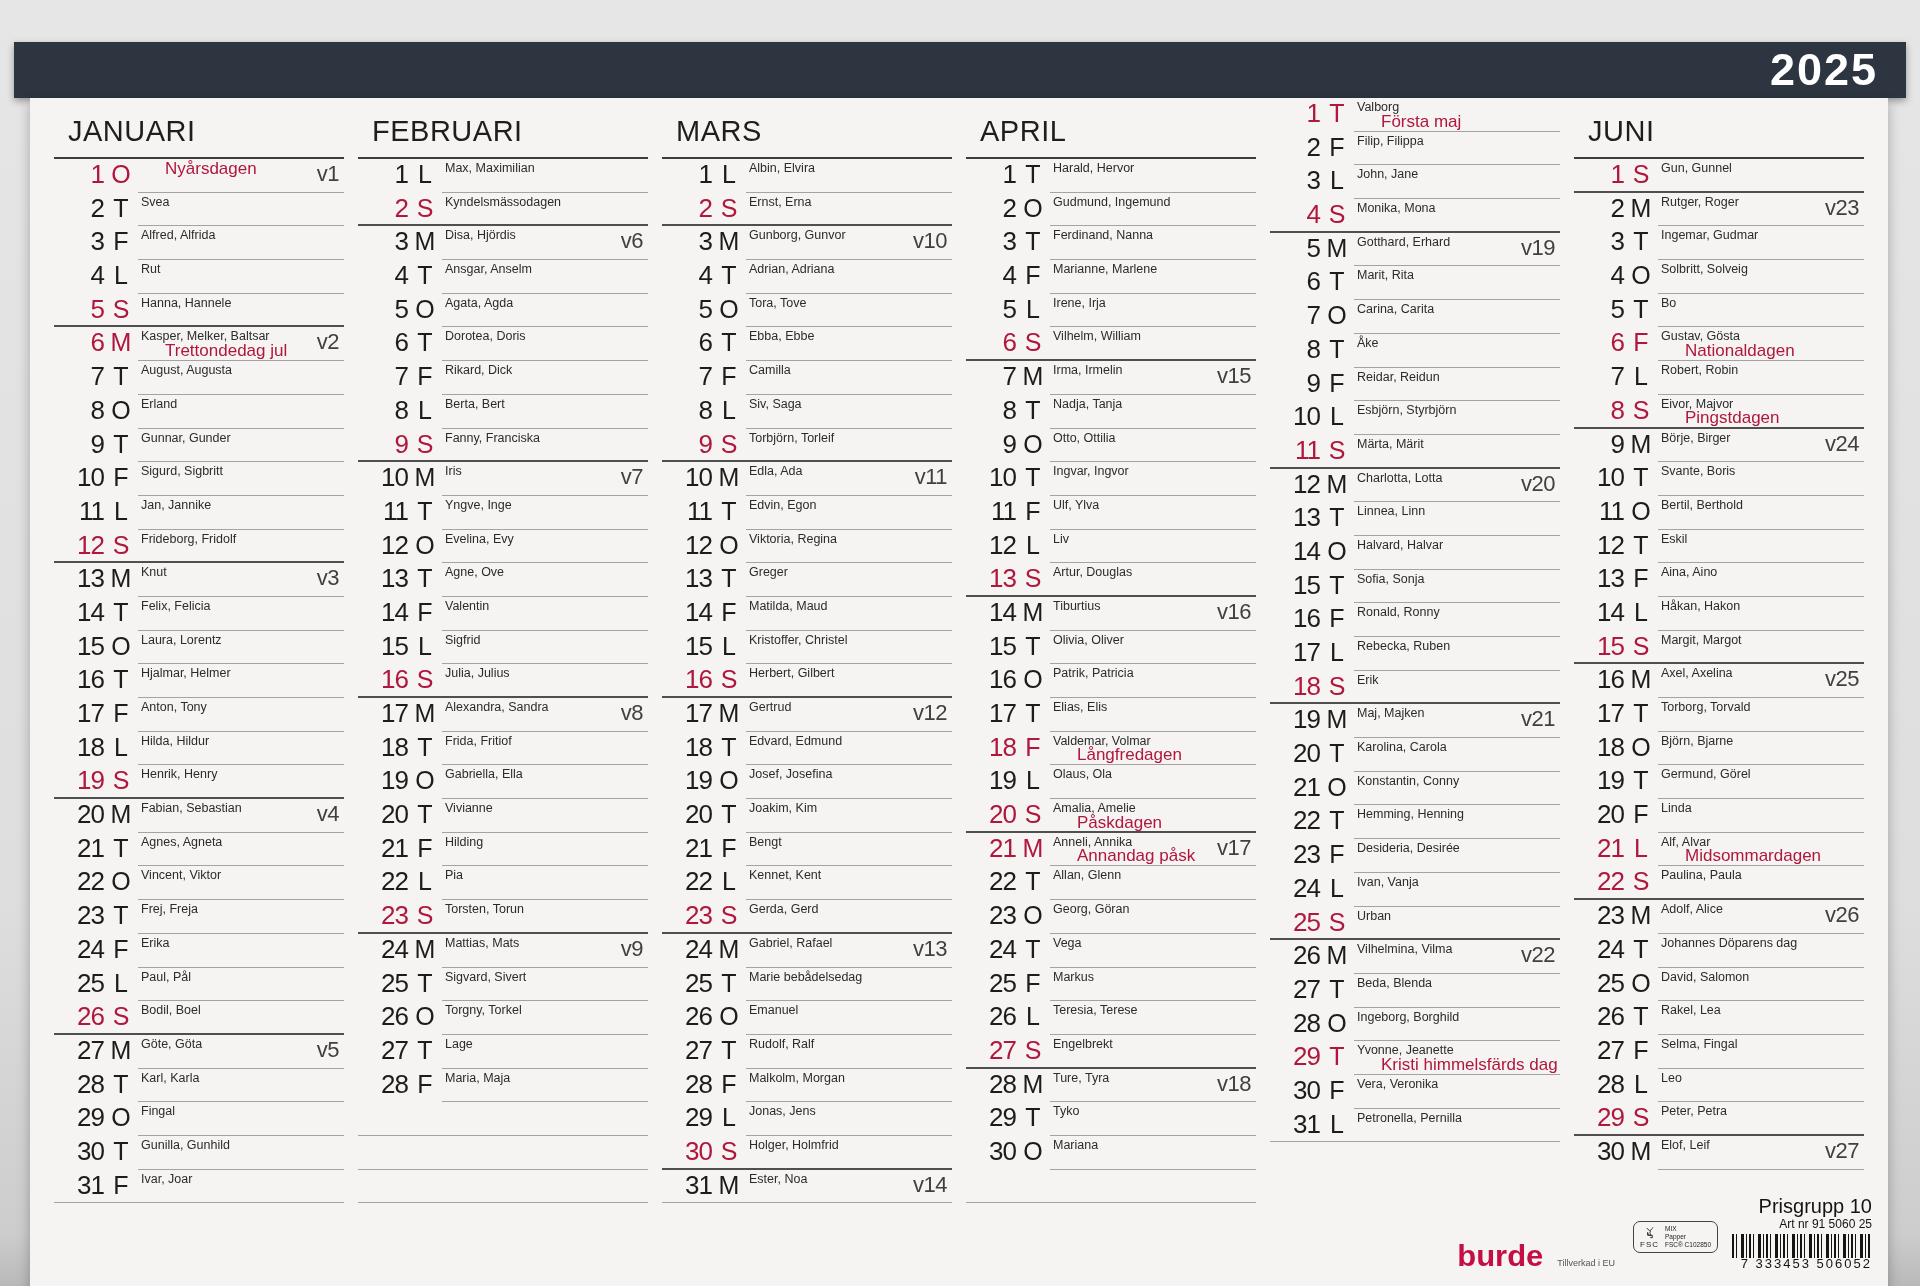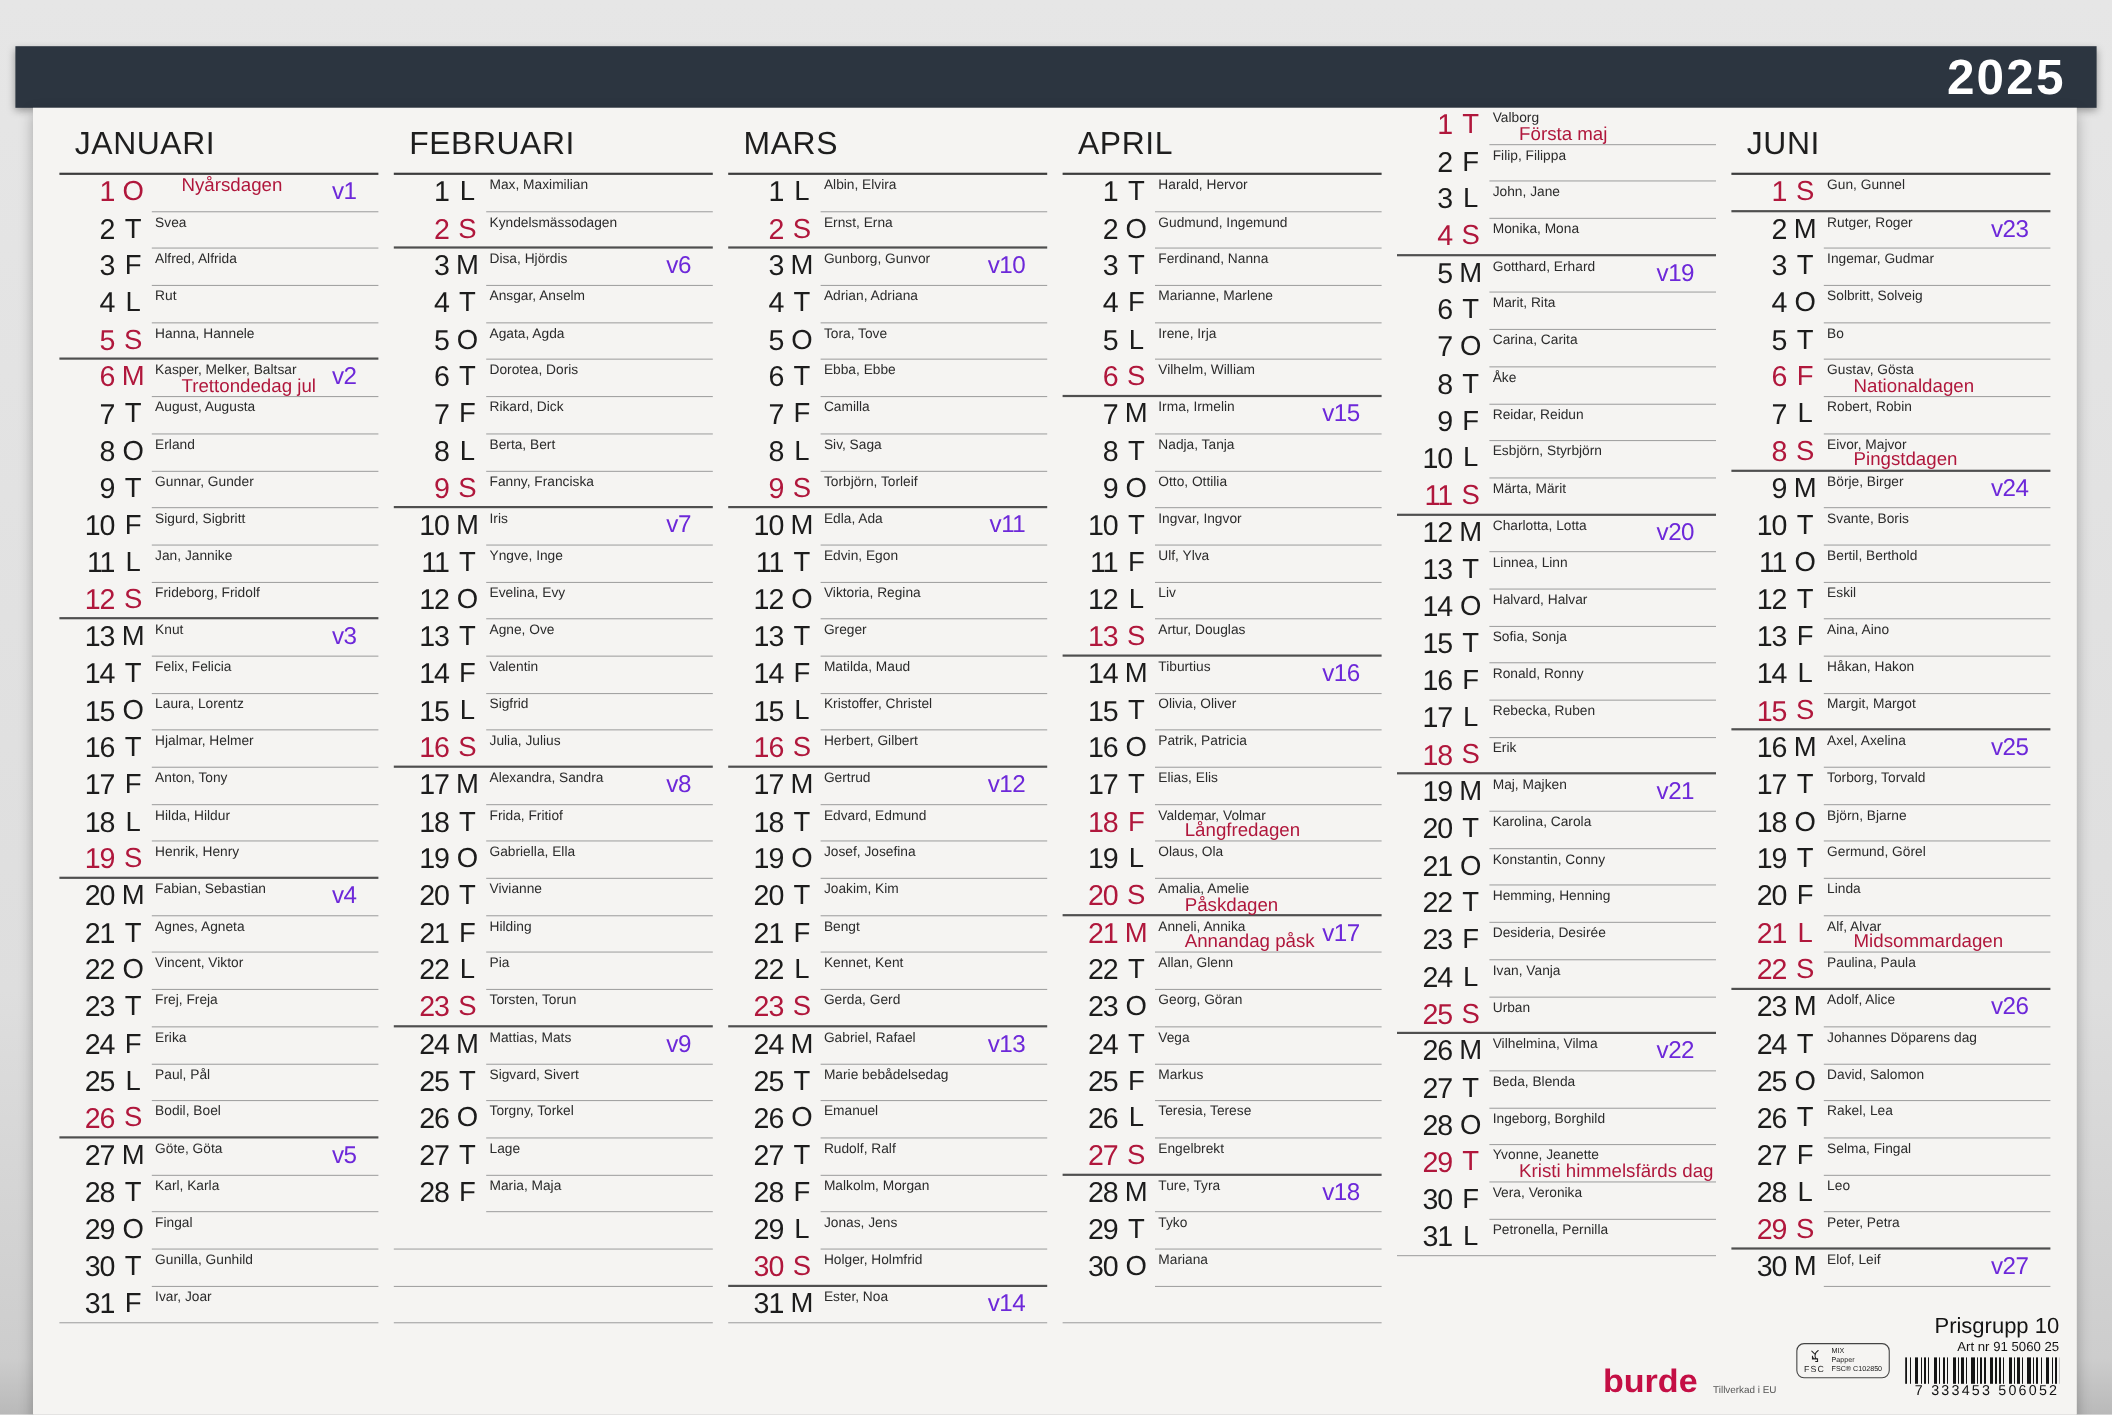--- a/index.html
+++ b/index.html
@@ -49,22 +49,22 @@
     padding:3px 0 0 3px;box-sizing:border-box;overflow:visible;
   }
   .row.fullline{border-bottom:1px solid var(--line,#a3a3a3);}
   .row.fullline .cell{border-bottom:none;}
   .row.sun{border-bottom:2.5px solid #4f4f4f;}
   .row.sun .cell{border-bottom:none;}
   .row.red .num,.row.red .wd{color:var(--red,#b0173c);}
   .nm{font-size:12.5px;color:#2b2b2b;line-height:13.5px;white-space:nowrap;}
   .hol{font-size:17px;color:var(--red,#b0173c);line-height:13.5px;white-space:nowrap;margin-left:24px;}
   .wk{
-    position:absolute;top:2px;right:20px;
-    font-size:22px;color:#6d28d9;letter-spacing:-0.5px;
+    position:absolute;top:2px;right:5px;
+    font-size:22px;color:#404040;letter-spacing:-0.5px;
   }
   .row.empty .cell{border-bottom:none;}
   
   .footer{
     position:absolute;right:16px;bottom:33px;
     display:flex;align-items:flex-end;gap:14px;
   }
   .brand{
     color:var(--logo,#c40f45);font-size:31px;font-weight:bold;
     letter-spacing:0;line-height:26px;transform:scaleY(.95);

